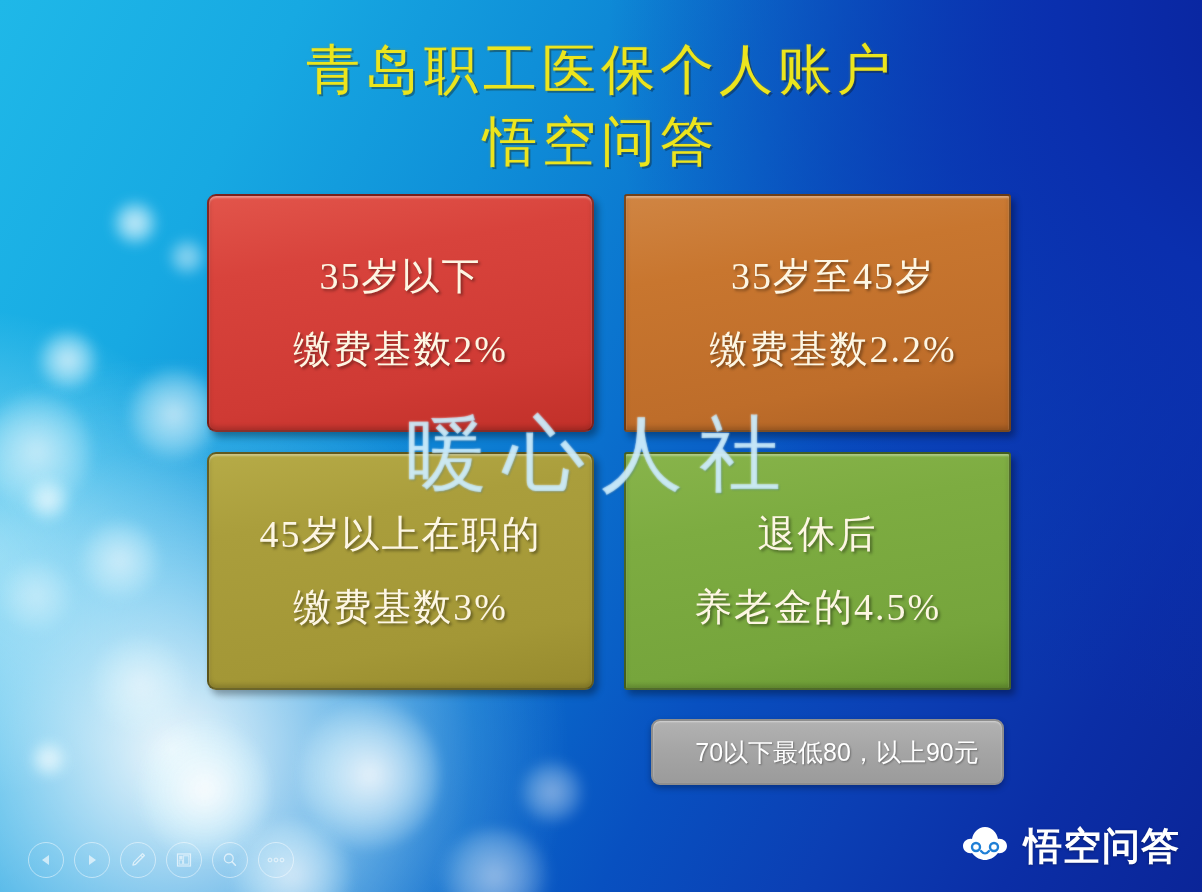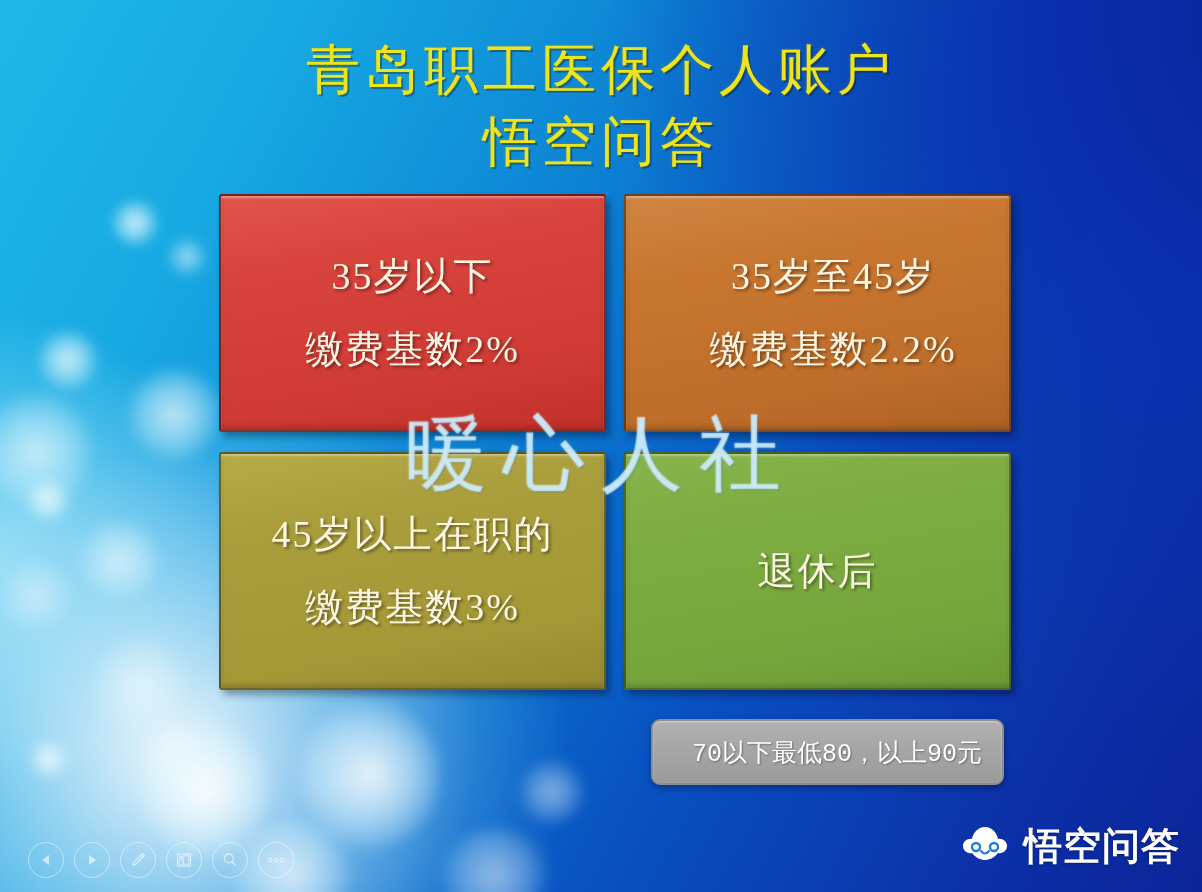--- a/index.html
+++ b/index.html
@@ -94,21 +94,21 @@
     align-items: center;
     justify-content: center;
     gap: 22px;
     box-shadow:
       4px 5px 7px rgba(0,0,0,0.33),
       inset 0 2px 2px rgba(255,255,255,0.35),
       inset 0 -3px 5px rgba(0,0,0,0.18);
   }
   .card.r0 { top: 0; }
   .card.r1 { top: 258px; }
-  .card.c0 { left: 16px; }
+  .card.c0 { left: 4px; border-radius: 9px; }
   .card.c1 { left: 421px; }
 
   .card .line {
     font-family: "Liberation Serif", "DejaVu Serif", serif;
     font-size: 38px;
     color: #fdf6e3;
     letter-spacing: 2px;
     text-shadow: 2px 2px 3px rgba(0,0,0,0.40);
     white-space: nowrap;
   }
@@ -147,21 +147,21 @@
     border-radius: 9px;
     background: linear-gradient(180deg, #b2b2b2 0%, #a5a5a5 48%, #9b9b9b 100%);
     display: flex;
     align-items: center;
     justify-content: center;
     box-shadow:
       0 3px 6px rgba(0,0,0,0.30),
       inset 0 1px 2px rgba(255,255,255,0.45);
   }
   .note-box .note-text {
-    font-family: Liberation Mono, monospace;
+    font-family: Liberation Sans, sans-serif;
     font-size: 25px;
     color: #ffffff;
     letter-spacing: 0px;
     white-space: nowrap;
     text-shadow: 1px 1px 2px rgba(0,0,0,0.35);
     margin-left: 19px;
   }
 
   
   .toolbar {
@@ -241,20 +241,21 @@
       <div class="line">缴费基数2.2%</div>
     </div>
 
     <div class="card card-yellow r1 c0">
       <div class="line">45岁以上在职的</div>
       <div class="line">缴费基数3%</div>
     </div>
 
     <div class="card card-green r1 c1">
       <div class="line">退休后</div>
+      <div class="line">养老金的4.5%</div>
     </div>
 
   </div>
 
   <div class="watermark-center">暖心人社</div>
 
   <div class="note-box">
     <span class="note-text">70以下最低80，以上90元</span>
   </div>
 

